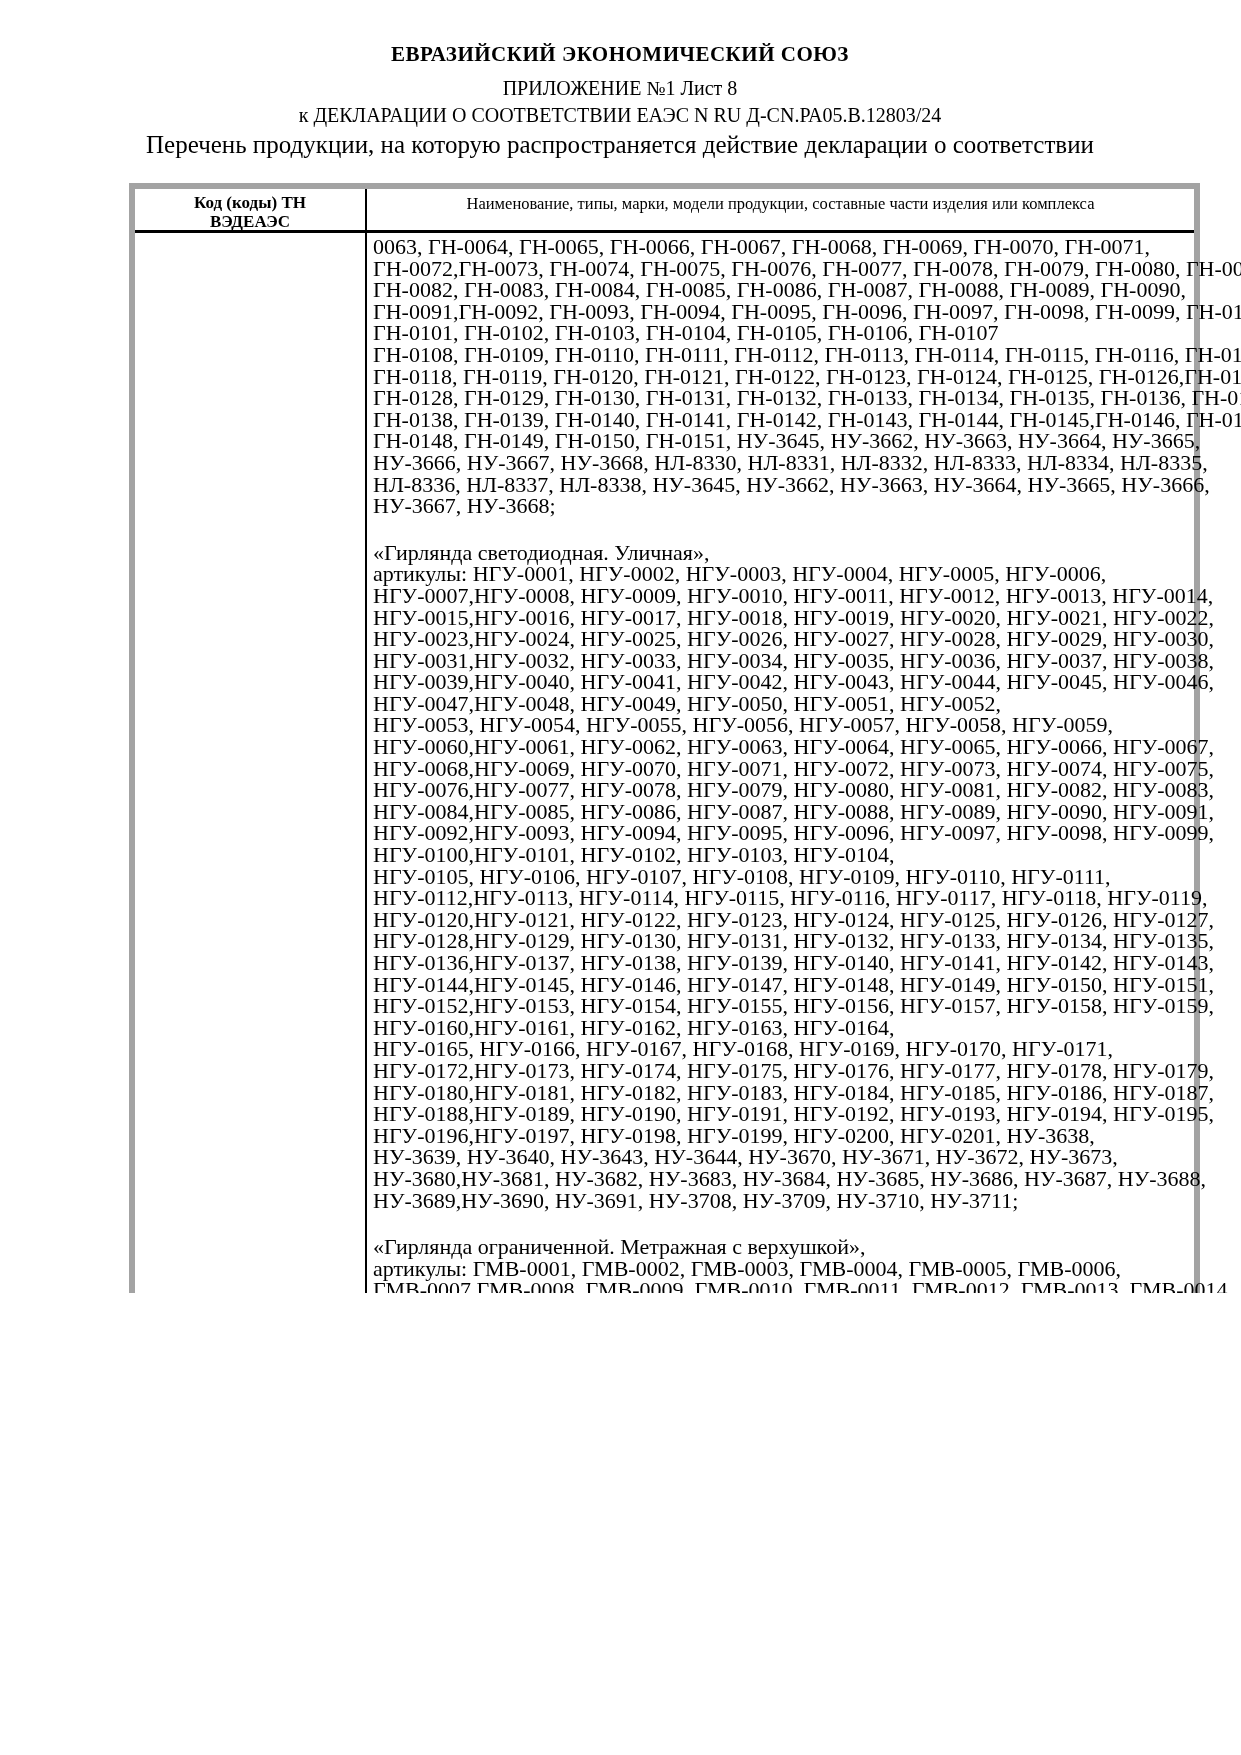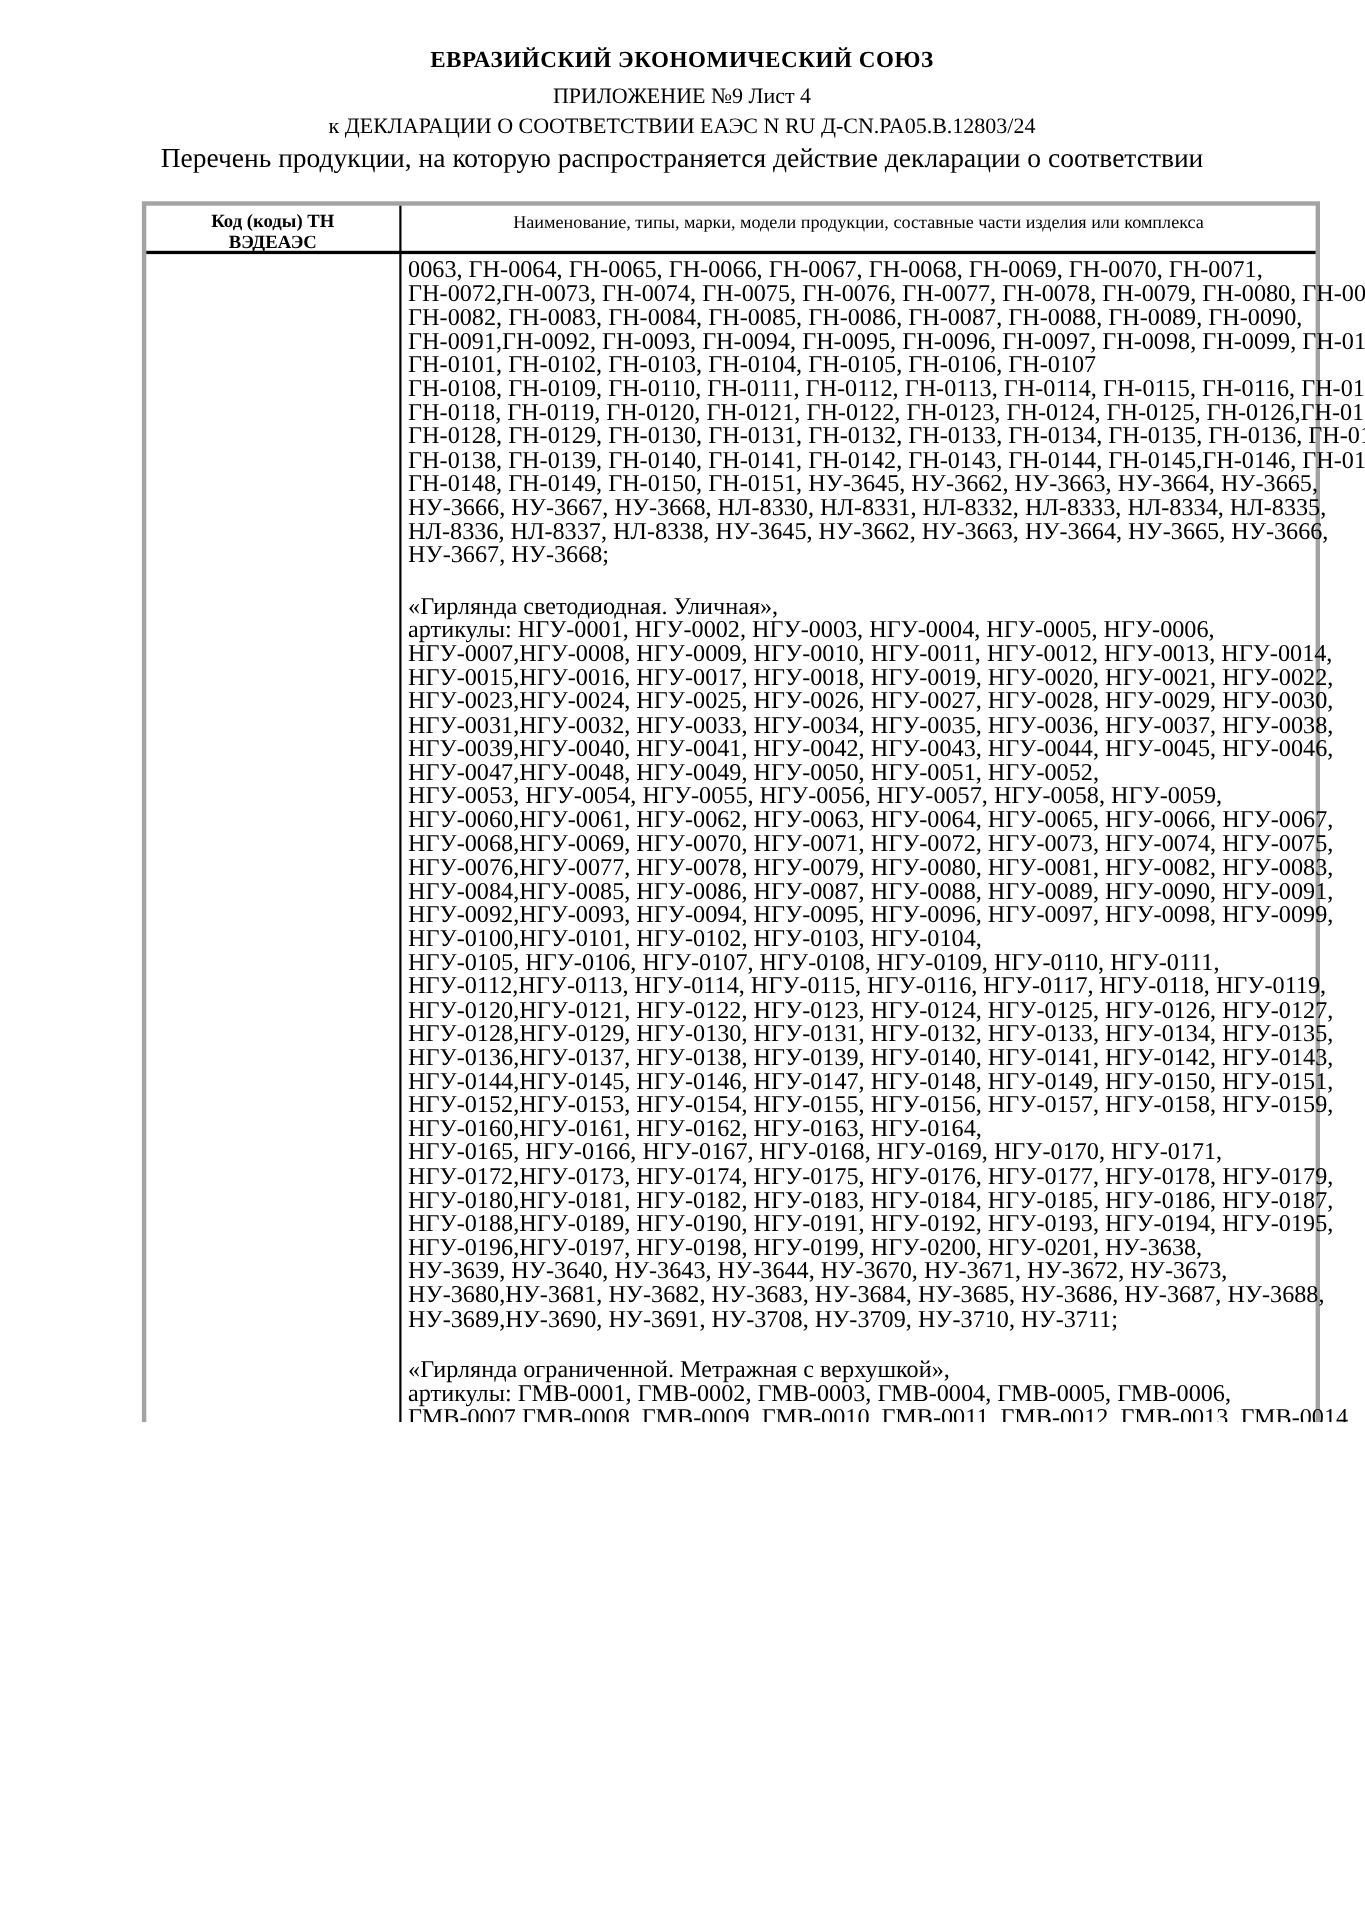--- a/index.html
+++ b/index.html
@@ -5,21 +5,21 @@
   html,body{margin:0;padding:0;background:#fff;}
   .page{position:relative;width:1241px;height:1293px;background:#ffffff;
         font-family:"Liberation Serif","DejaVu Serif",serif;color:#000;overflow:hidden;}
   
   .doc-header{position:absolute;left:20px;top:42px;width:1200px;text-align:center;}
   .h-org{font-size:21px;font-weight:bold;letter-spacing:0.5px;margin-bottom:10px;}
   .h-line{font-size:20px;margin-bottom:4px;}
   .h-sub{font-size:25px;margin-top:4px;}
   
   .tbl{position:absolute;left:129px;top:183px;width:1071px;height:1409px;
-       border:4px solid #a3a3a3;box-sizing:border-box;}
+       border:6px solid #a3a3a3;box-sizing:border-box;}
   .tbl .col1{position:absolute;left:0;top:0;bottom:0;width:230px;border-right:2px solid #000;}
   .tbl .hdr-row{position:absolute;left:0;right:0;top:0;height:41px;border-bottom:3px solid #000;}
   .hdr-c1{position:absolute;left:0;top:4px;width:230px;text-align:center;
           font-weight:bold;font-size:17px;line-height:19px;white-space:pre-line;}
   .hdr-c2{position:absolute;left:232px;right:0;top:5px;text-align:center;
           font-weight:normal;font-size:16.5px;}
   .body-cell{position:absolute;left:232px;top:44px;right:0;bottom:0;
              padding:3px 6px 0 6px;font-size:22px;line-height:21.6px;}
   .lines{white-space:pre;}
   .sec-gap{margin-top:25px;}
@@ -35,21 +35,21 @@
   .sign-svg{position:absolute;left:430px;top:1290px;opacity:0.9;}
   .stamp-txt{font-family:"Liberation Sans","DejaVu Sans",sans-serif;font-weight:bold;}
 </style>
 </head>
 <body>
 
 <div class="page">
 
   <div class="doc-header">
     <div class="h-org">ЕВРАЗИЙСКИЙ ЭКОНОМИЧЕСКИЙ СОЮЗ</div>
-    <div class="h-line">ПРИЛОЖЕНИЕ №9 Лист 4</div>
+    <div class="h-line">ПРИЛОЖЕНИЕ №1 Лист 8</div>
     <div class="h-line">к ДЕКЛАРАЦИИ О СООТВЕТСТВИИ ЕАЭС N RU Д-CN.РА05.В.12803/24</div>
     <div class="h-sub">Перечень продукции, на которую распространяется действие декларации о соответствии</div>
   </div>
 
   <div class="tbl">
     <div class="col1"></div>
     <div class="hdr-row"></div>
     <div class="hdr-c1">Код (коды) ТН
 ВЭДЕАЭС</div>
     <div class="hdr-c2">Наименование, типы, марки, модели продукции, составные части изделия или комплекса</div>

